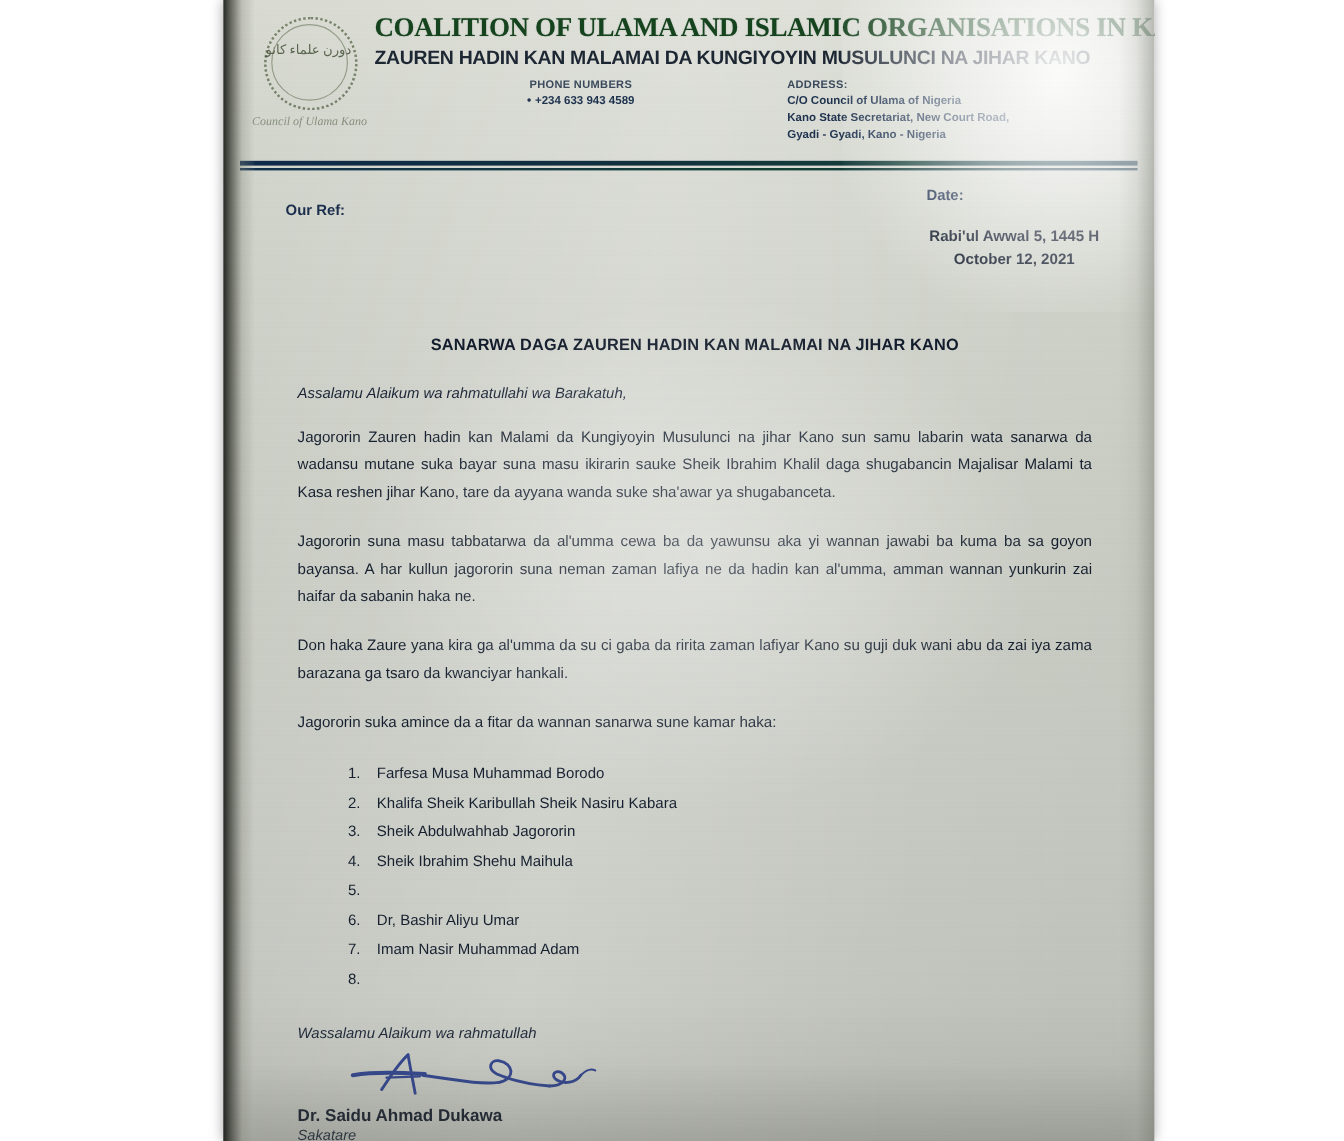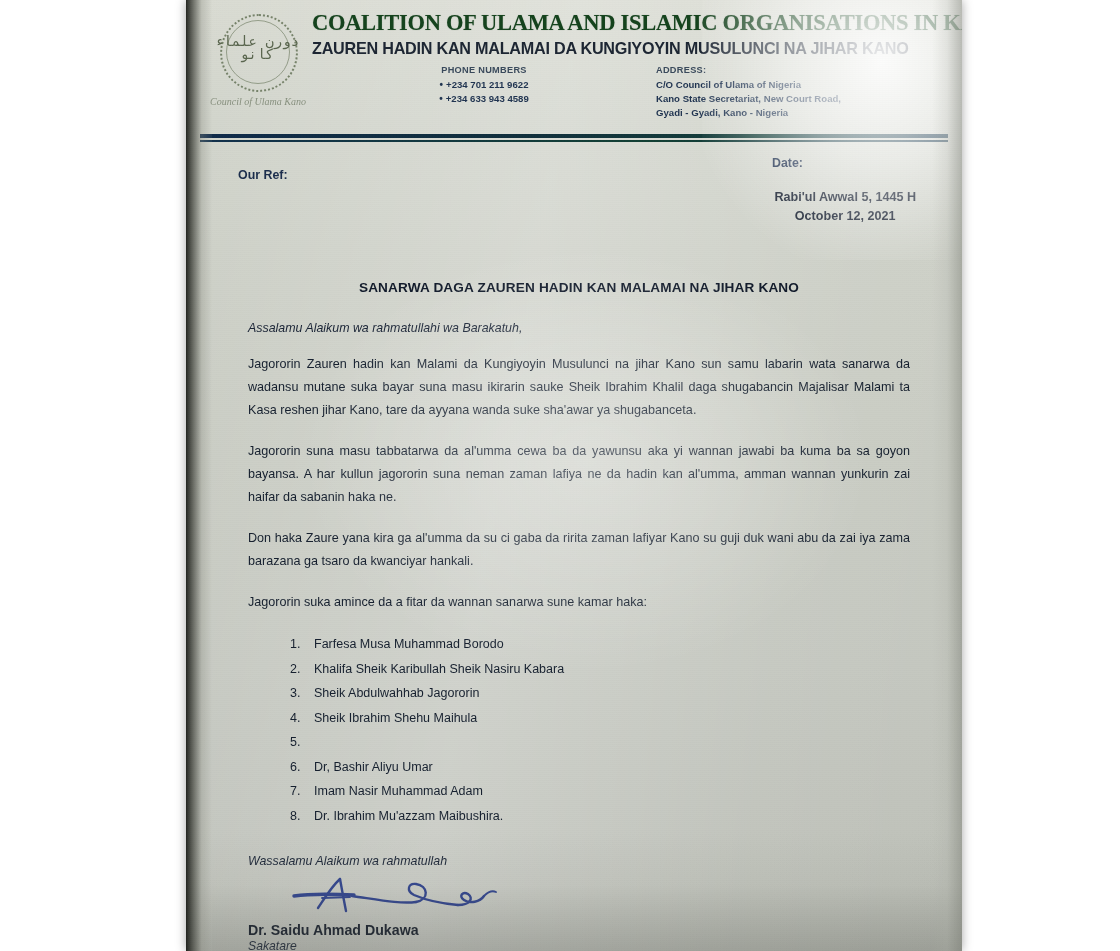--- a/index.html
+++ b/index.html
@@ -136,22 +136,22 @@
     left: 14px; top: 8px;
     width: 62px; height: 62px;
     border: 1px solid rgba(92,107,78,0.55);
     border-radius: 50%;
   }
   #seal-arabic {
     position: absolute;
     left: 0; top: 24px;
     width: 90px;
     text-align: center;
-    font-family: Liberation Mono, monospace;
-    font-size: 14px;
+    font-family: Liberation Serif, serif;
+    font-size: 11px;
     color: #4d5a41;
     letter-spacing: 0px;
     line-height: 13px;
     opacity: 0.9;
   }
   #seal-caption {
     position: absolute;
     left: -4px;
     top: 84px;
     width: 100px;
@@ -371,21 +371,20 @@
           <div id="seal-caption">Council of Ulama Kano</div>
         </div>
 
         <div id="head-text">
           <div id="org-title">COALITION OF ULAMA AND ISLAMIC ORGANISATIONS IN KANO STATE</div>
           <div id="org-subtitle">ZAUREN HADIN KAN MALAMAI DA KUNGIYOYIN MUSULUNCI NA JIHAR KANO</div>
 
           <div id="contact-row">
             <div id="phone-col">
               <div class="contact-head">PHONE NUMBERS</div>
-              <div class="contact-line phone-line">+234 701 211 9622</div>
               <div class="contact-line phone-line">+234 633 943 4589</div>
             </div>
             <div id="address-col">
               <div class="contact-head">ADDRESS:</div>
               <div class="contact-line">C/O Council of Ulama of Nigeria</div>
               <div class="contact-line">Kano State Secretariat, New Court Road,</div>
               <div class="contact-line">Gyadi - Gyadi, Kano - Nigeria</div>
             </div>
           </div>
         </div>
@@ -440,21 +439,20 @@
           <li>
             <span class="num">6.</span>
             <span>Dr, Bashir Aliyu Umar</span>
           </li>
           <li>
             <span class="num">7.</span>
             <span>Imam Nasir Muhammad Adam</span>
           </li>
           <li>
             <span class="num">8.</span>
-            <span>Dr. Ibrahim Mu'azzam Maibushira.</span>
           </li>
         </ul>
 
         <div id="closing">Wassalamu Alaikum wa rahmatullah</div>
 
         <div id="signature-area">
           <svg width="260" height="44" viewBox="0 0 260 44">
             <g fill="none" stroke="#2b3f8c" stroke-width="2.4" stroke-linecap="round">
               <path d="M6 22 C 26 19, 46 20, 66 21" stroke-width="3.4"></path>
               <path d="M30 34 C 38 22, 44 12, 52 5"></path>

